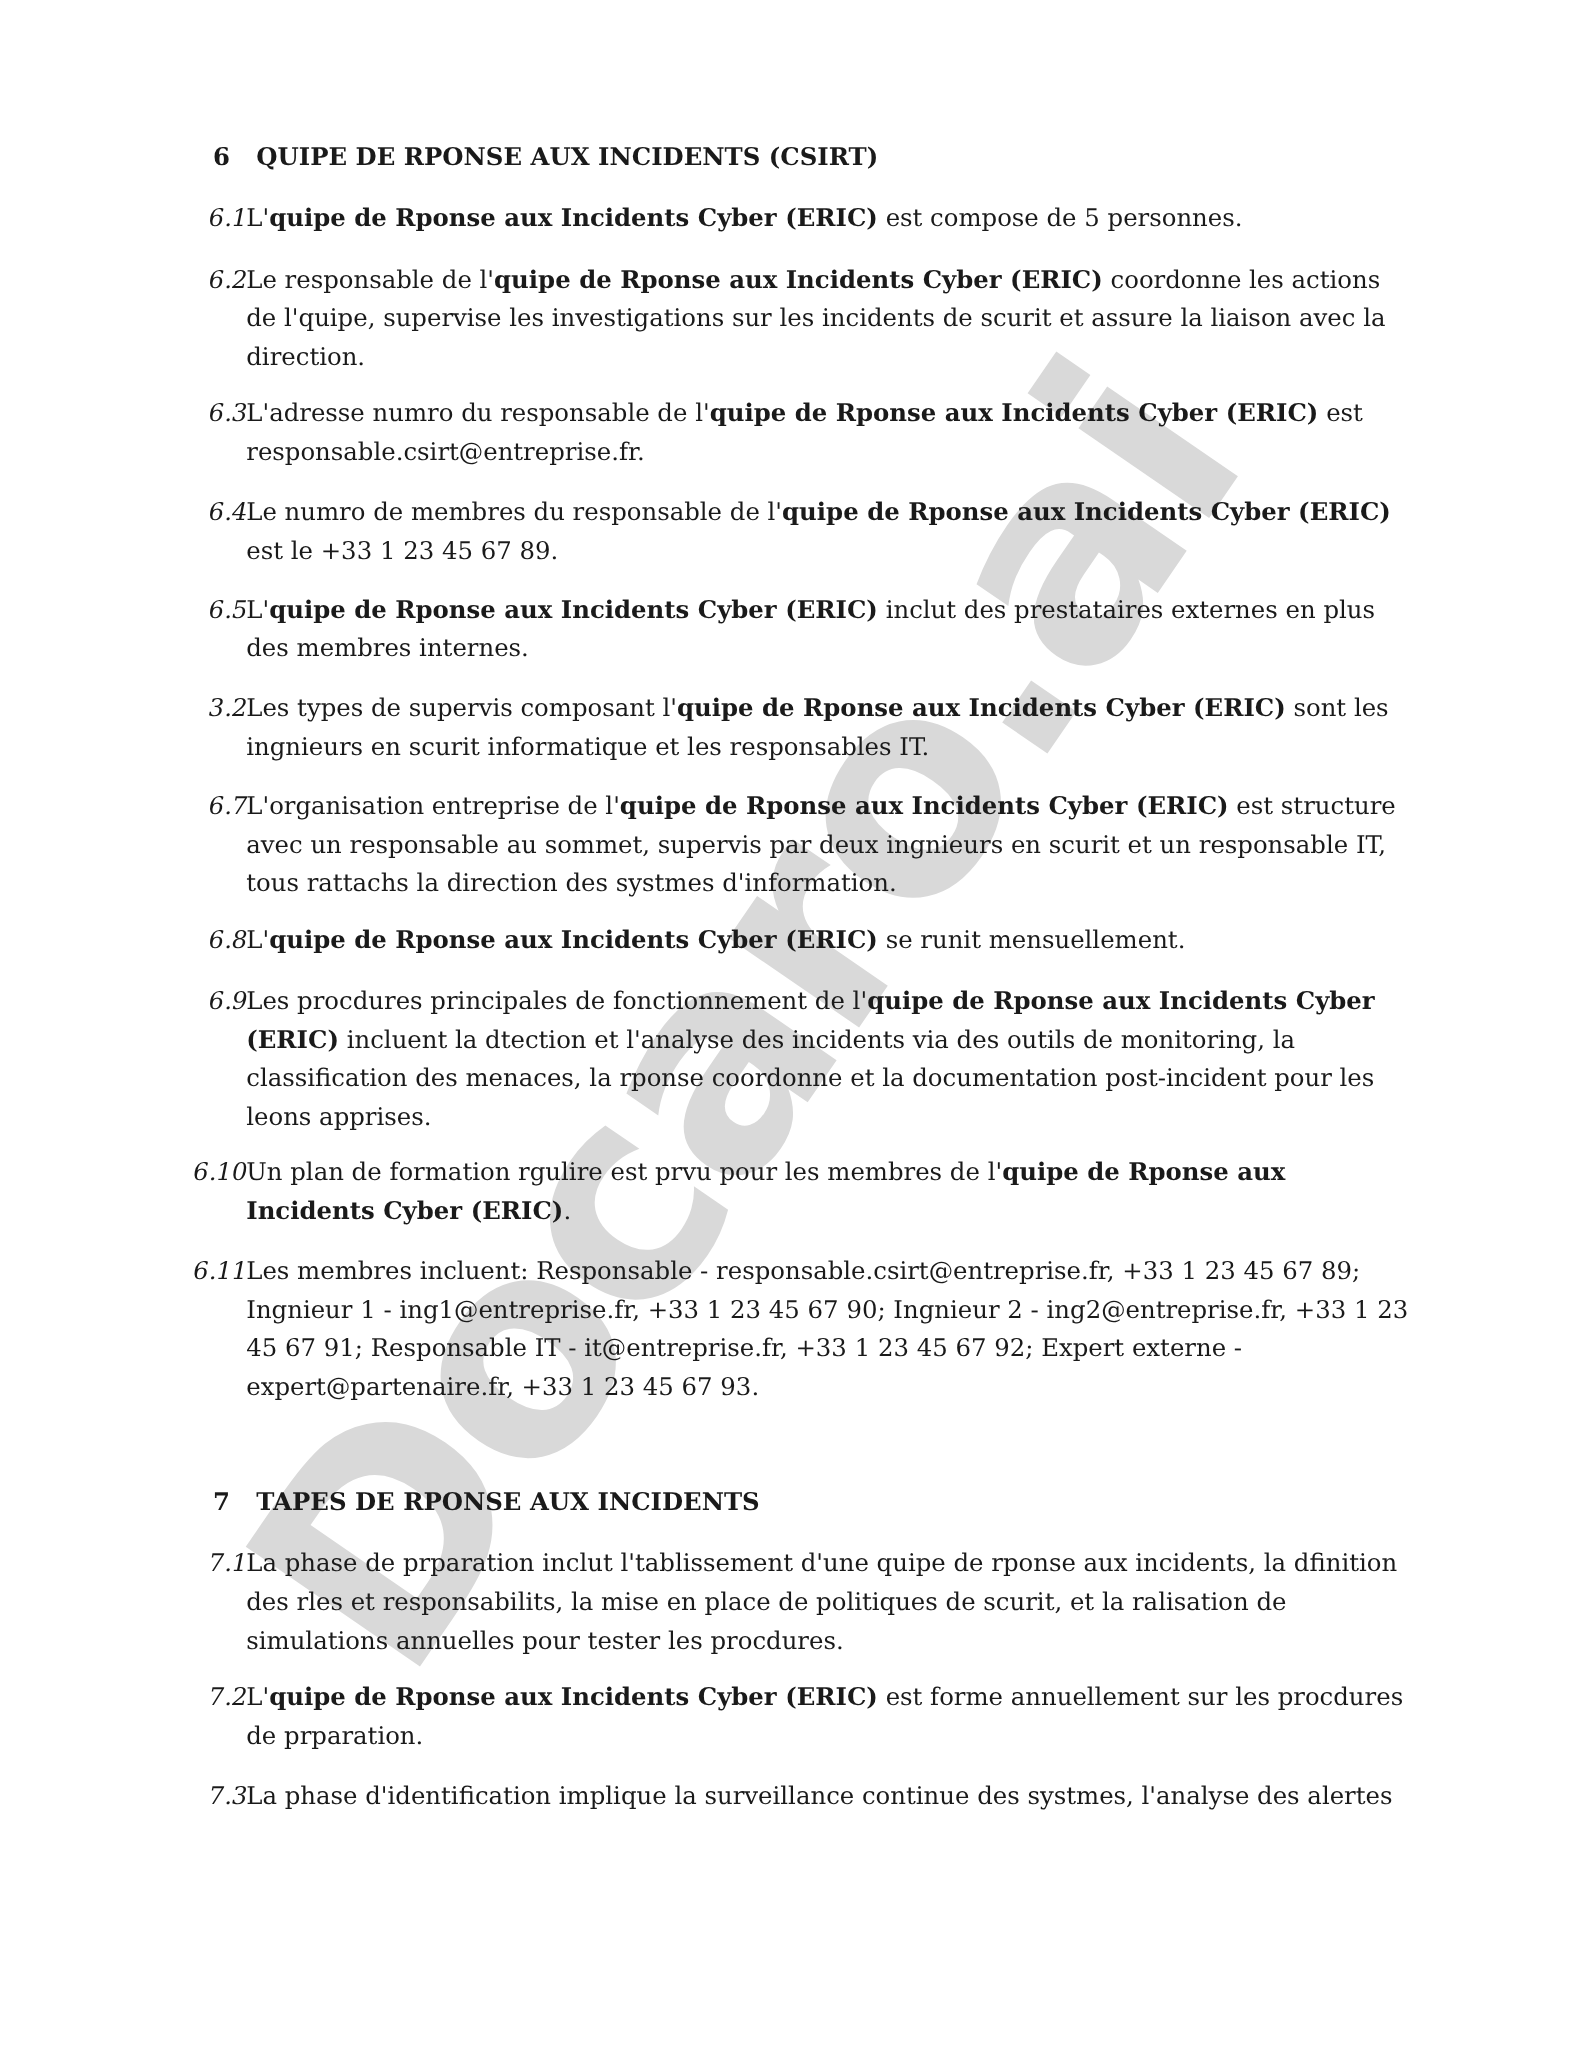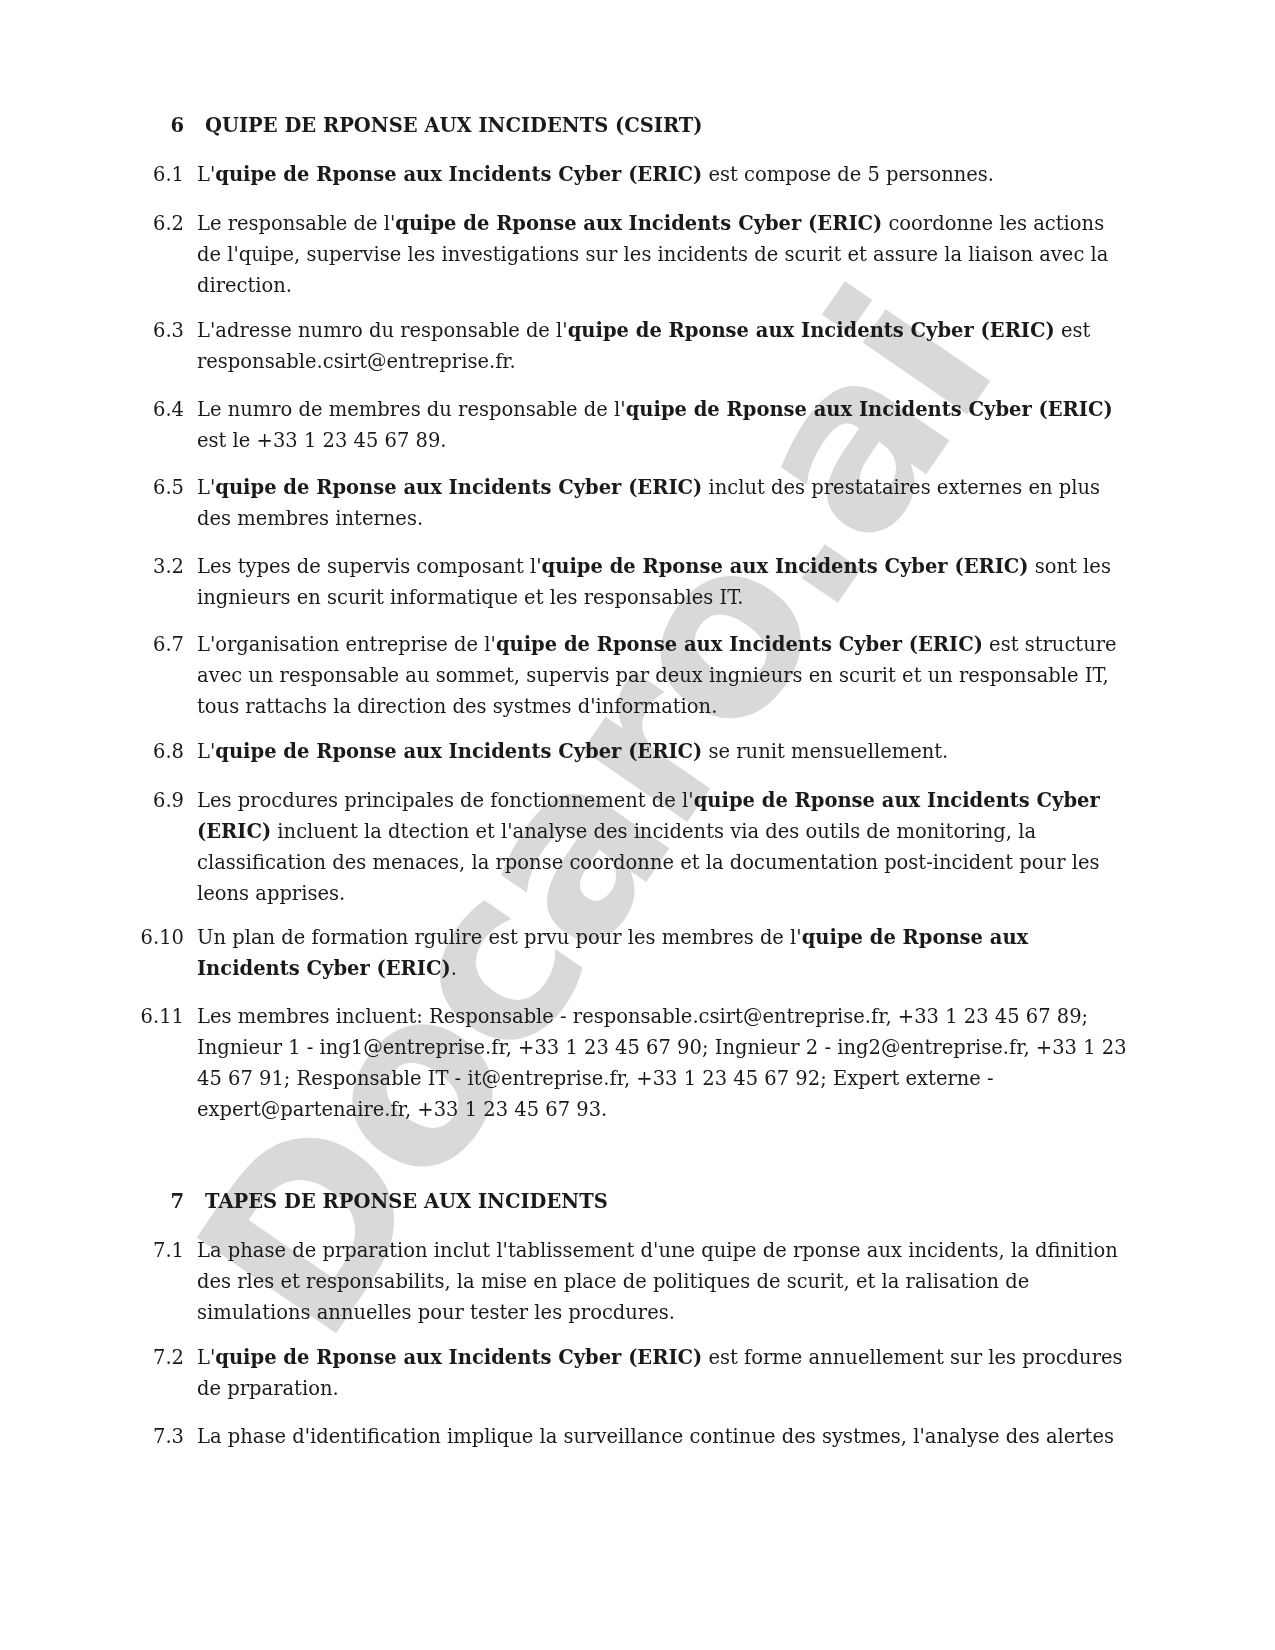--- a/index.html
+++ b/index.html
@@ -57,23 +57,24 @@
     }
     .item {
       position: absolute;
       left: 0;
       width: 1275px;
       font-size: 19.5px;
       line-height: 31px;
     }
     .item .num {
       position: absolute;
-      left: 130px;
+      left: 144px;
       width: 54px;
       text-align: right;
+      font-style: italic;
     }
     .item .text {
       position: absolute;
       left: 197px;
       width: 930px;
     }
     .item .text b {
       font-weight: bold;
     }
   </style>

